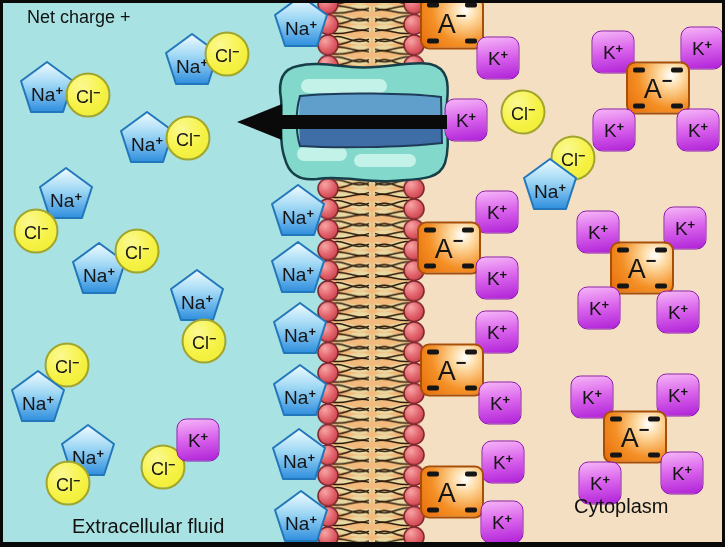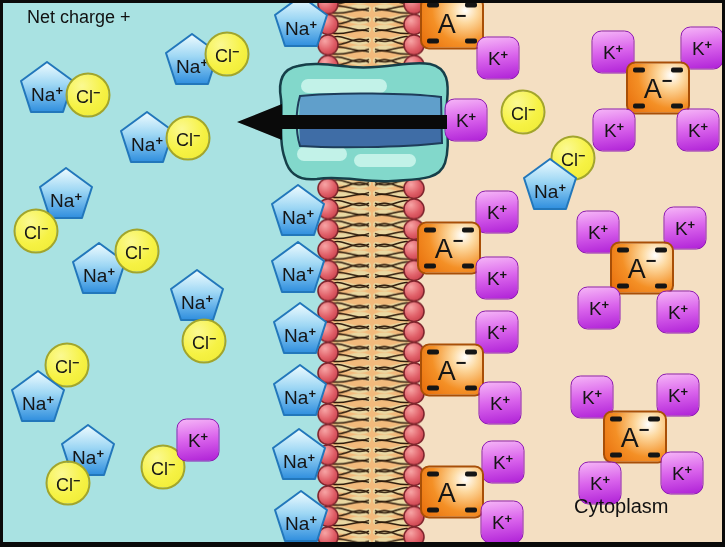--- a/index.html
+++ b/index.html
@@ -358,14 +358,15 @@
       <div class="ion k" style="left: 682px; top: 473px;">
         <span class="lbl">K<sup>+</sup></span>
       </div>
     </div>
 
   <svg class="arrow" width="725" height="547" viewBox="0 0 725 547">
     <polygon points="237,122 282,104 282,115 447,115 447,129 282,129 282,140" fill="#0a0a0a"></polygon>
   </svg>
 
   <div class="txt t-nl">Net charge +</div>
+  <div class="txt t-bl">Extracellular fluid</div>
   <div class="txt t-br">Cytoplasm</div>
 </div>
 
 </body></html>

